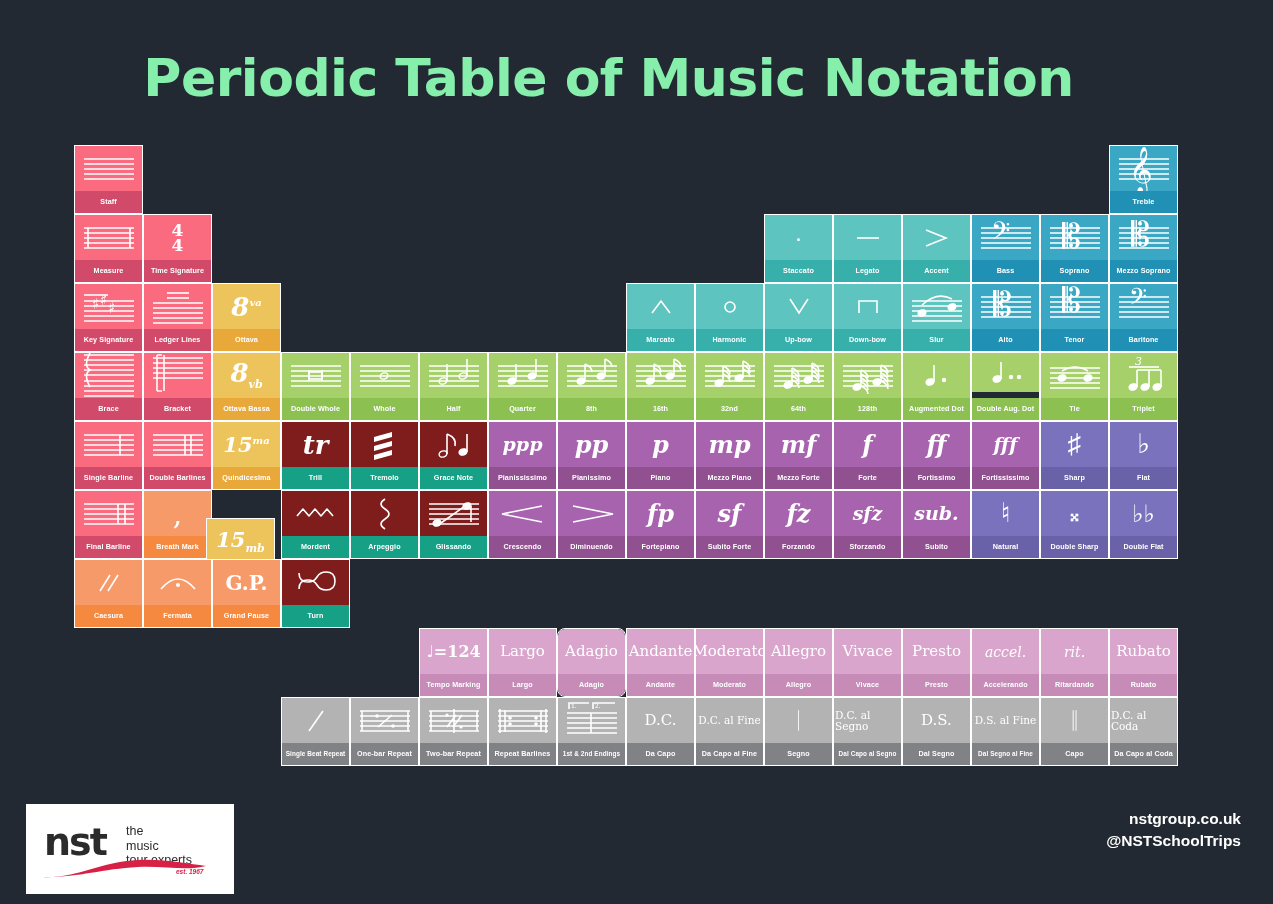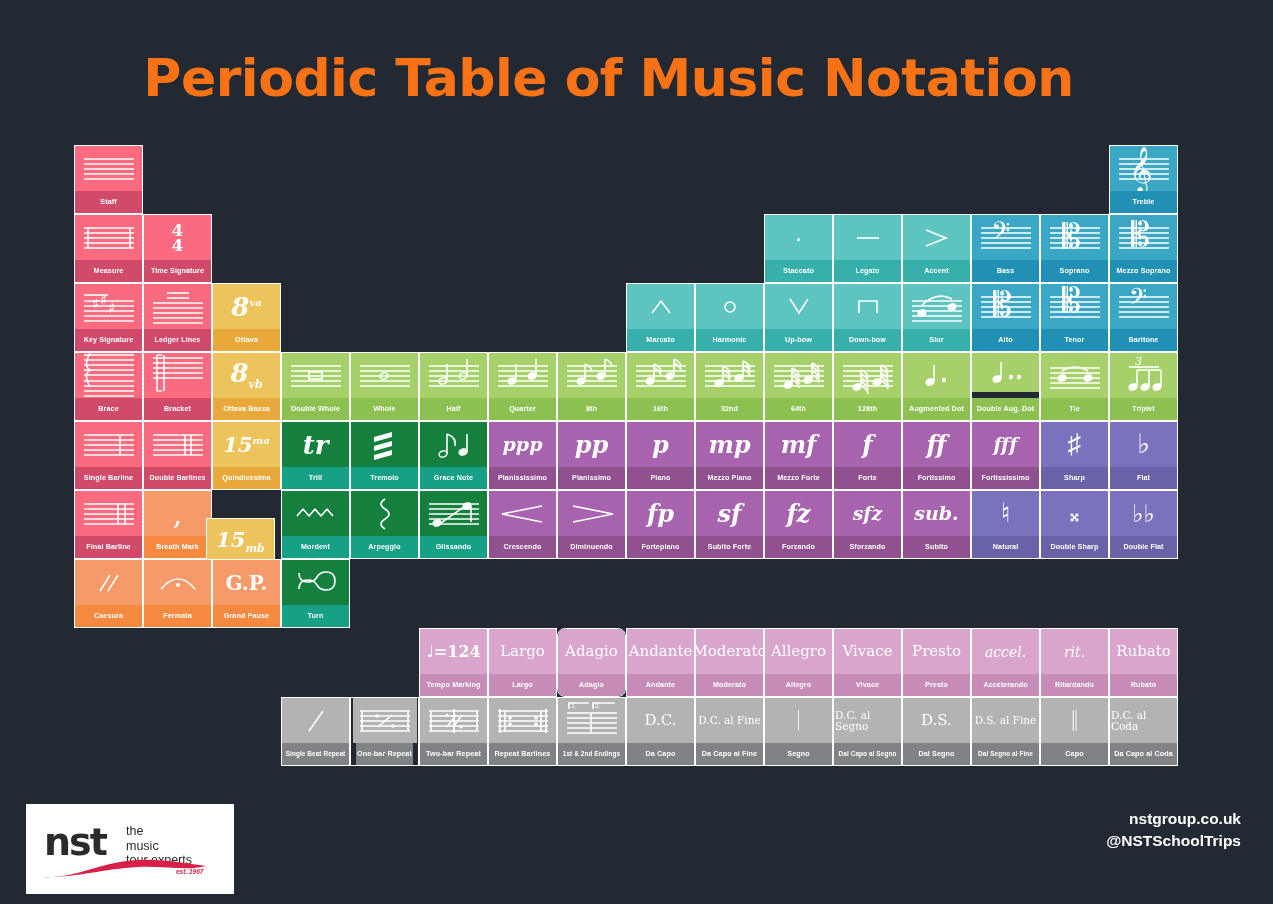--- a/index.html
+++ b/index.html
@@ -6,21 +6,21 @@
   body{
     width:1273px;height:904px;
     background:#232932;
     font-family:"Liberation Sans",sans-serif;
     overflow:hidden;
     position:relative;
   }
   #title{
     position:absolute;left:0;top:48px;width:1217px;
     text-align:center;
-    color:#f97316;
+    color:#86efac;
     font-size:52px;
     font-weight:bold;
     letter-spacing:-0.5px;
     font-family:"DejaVu Sans",sans-serif;
   }
   #grid{
     position:absolute;left:74px;top:145px;
     width:1136px;height:660px;
   }
   .cell{
@@ -52,21 +52,21 @@
     padding:0 1px;
     box-sizing:border-box;
   }
   .lbl.two{line-height:8.2px;}
 
   
   .c-pink   .sym{background:#fa6b7f;} .c-pink   .lbl{background:#d14a6a;}
   .c-salmon .sym{background:#f79a6a;} .c-salmon .lbl{background:#f4893f;}
   .c-gold   .sym{background:#edc35c;} .c-gold   .lbl{background:#e9a93a;}
   .c-lgreen .sym{background:#a6d16a;} .c-lgreen .lbl{background:#8cc152;}
-  .c-mint   .sym{background:#15803d;} .c-mint   .lbl{background:#16a085;}
+  .c-mint   .sym{background:#7f1d1d;} .c-mint   .lbl{background:#16a085;}
   .c-teal   .sym{background:#5ec4c0;} .c-teal   .lbl{background:#37b0ac;}
   .c-blue   .sym{background:#3aa7c4;} .c-blue   .lbl{background:#2090b5;}
   .c-purple .sym{background:#a763ae;} .c-purple .lbl{background:#91508f;}
   .c-violet .sym{background:#7b72bd;} .c-violet .lbl{background:#6a62a8;}
   .c-rose   .sym{background:#d9a5cc;} .c-rose   .lbl{background:#c78bb8;}
   .c-grey   .sym{background:#b3b3b3;} .c-grey   .lbl{background:#808285;}
 
   .serif{font-family:"DejaVu Serif",serif;}
   .ital{font-style:italic;font-family:"DejaVu Serif",serif;font-weight:bold;}
   .big{font-size:26px;}
@@ -932,21 +932,21 @@
       <div class="lbl">Rubato</div>
     </div>
     <div class="cell c-grey" style="left: 207px; top: 552px;">
       <div class="sym">
         <svg width="62" height="44" viewBox="0 0 62 44">
           <path d="M24 32 L38 12" stroke="#fff" fill="none" stroke-width="1.6"></path>
         </svg>
       </div>
       <div class="lbl two" style="font-size: 6.4px;">Single Beat Repeat</div>
     </div>
-    <div class="cell c-grey" style="left: 276px; top: 552px; align-items: center;">
+    <div class="cell c-grey" style="left: 276px; top: 552px;">
       <div class="sym">
         <svg width="62" height="44" viewBox="0 0 62 44">
           <line x1="6" y1="12" x2="56" y2="12" stroke="#fff" fill="none" stroke-width="1.6"></line>
           <line x1="6" y1="17" x2="56" y2="17" stroke="#fff" fill="none" stroke-width="1.6"></line>
           <line x1="6" y1="22" x2="56" y2="22" stroke="#fff" fill="none" stroke-width="1.6"></line>
           <line x1="6" y1="27" x2="56" y2="27" stroke="#fff" fill="none" stroke-width="1.6"></line>
           <line x1="6" y1="32" x2="56" y2="32" stroke="#fff" fill="none" stroke-width="1.6"></line>
           <line x1="8" y1="12" x2="8" y2="32" stroke="#fff" fill="none" stroke-width="1.6"></line>
           <line x1="54" y1="12" x2="54" y2="32" stroke="#fff" fill="none" stroke-width="1.6"></line>
           <path d="M24 28 L38 16" stroke="#fff" fill="none" stroke-width="1.6"></path>

